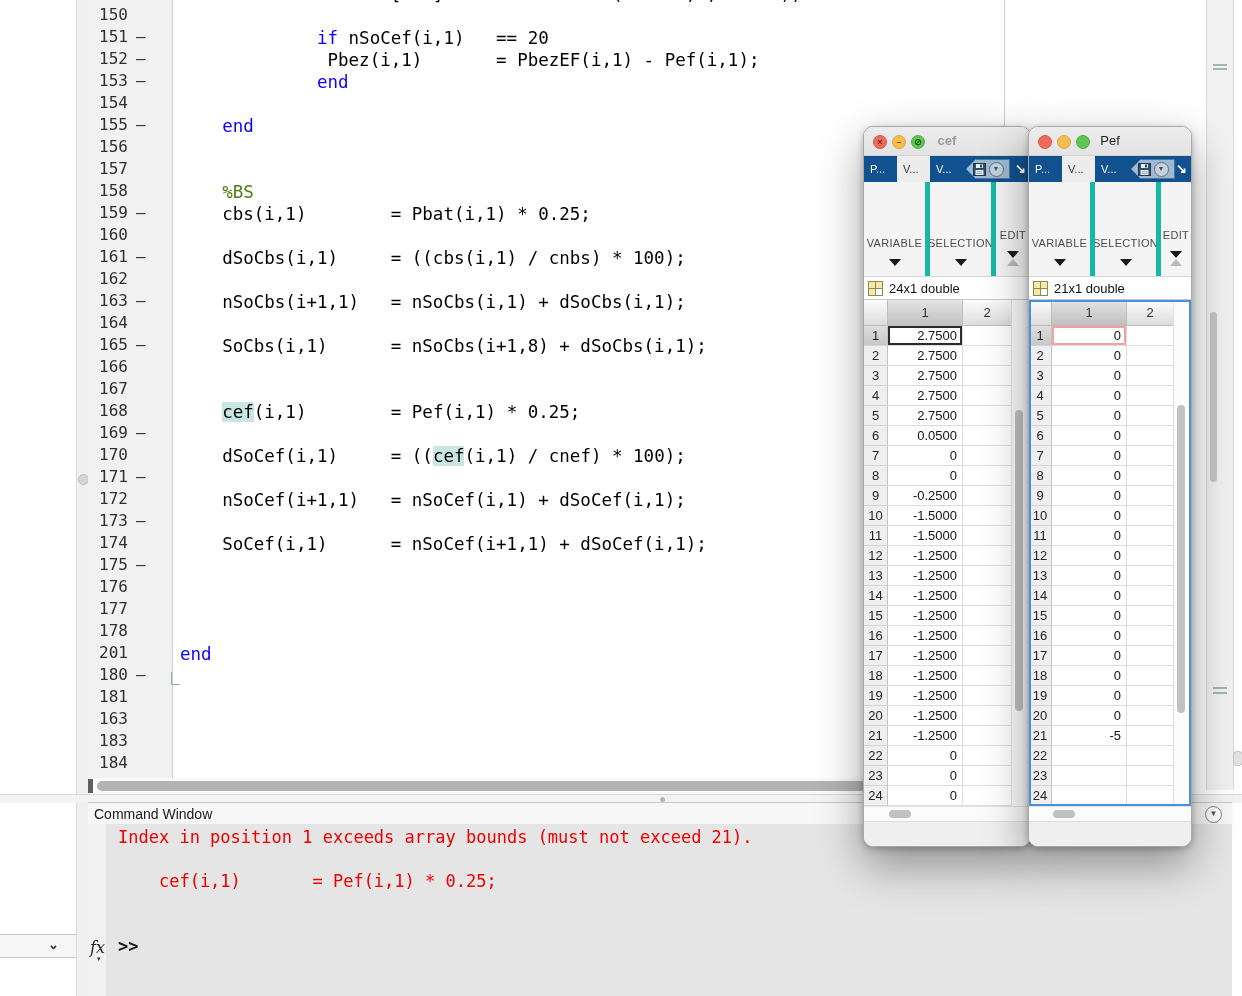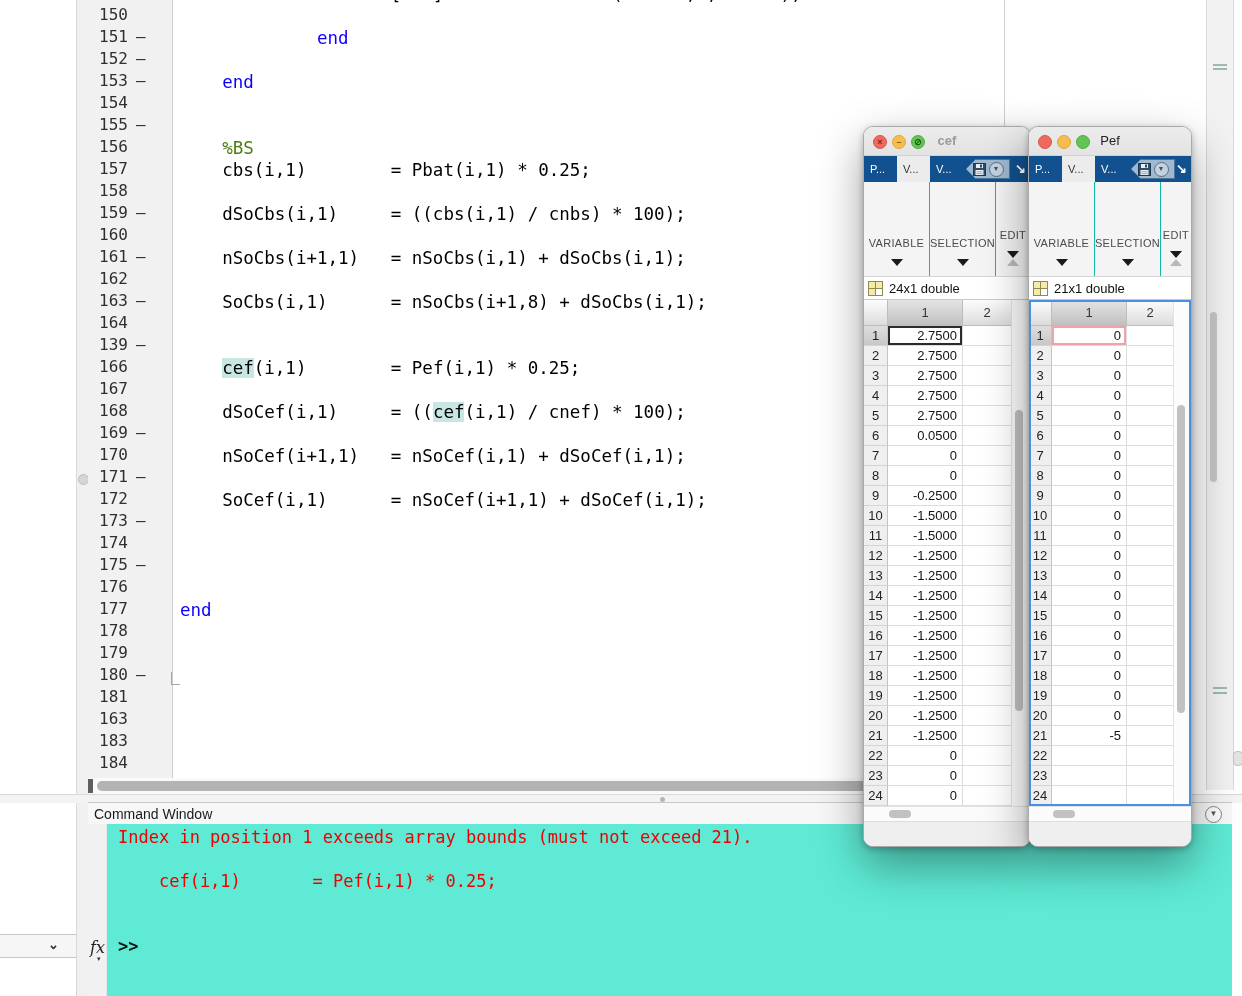--- a/index.html
+++ b/index.html
@@ -36,21 +36,21 @@
   .hthumb{position:absolute;left:9px;top:3px;width:895px;height:10px;background:#b3b3b3;border-radius:5px}
   .hleftbar{position:absolute;left:0;top:1px;width:5px;height:14px;background:#5f5f5f}
   .cwdivider{left:0;top:794px;width:1242px;height:8px;background:#f3f3f3;border-top:1px solid #d8d8d8}
   .gripdot{position:absolute;left:660px;top:2px;width:5px;height:5px;border-radius:50%;background:#b5b5b5}
   
   .cwheader{left:88px;top:802px;width:1144px;height:22px;background:#f7f7f7;
             border-top:1px solid #c9c9c9;border-bottom:1px solid #e0e0e0}
   .cwtitle{position:absolute;left:6px;top:3px;font-size:14px;color:#1a1a1a}
   .cwactions{position:absolute;right:10px;top:3px;width:15px;height:15px;border:1.5px solid #828282;
              border-radius:50%;color:#555;font-size:8px;text-align:center;line-height:14px;background:#fdfdfd}
-  .cwbody{left:88px;top:824px;width:1144px;height:172px;background:#5eead4}
+  .cwbody{left:88px;top:824px;width:1144px;height:172px;background:#e5e5e5}
   .cwgutter{position:absolute;left:0;top:0;width:18px;height:172px;background:#f1f1f1;border-right:1px solid #e5e5e5}
   .cwtext{position:absolute;left:19px;top:2px;font-family:"DejaVu Sans Mono",monospace;
           font-size:17px;line-height:22px;color:#ef0000}
   .cwline{white-space:pre;padding-left:11px}
   .bu{font-weight:bold;text-decoration:underline}
   .u{text-decoration:underline}
   .fx{position:absolute;left:2px;top:114px;font-family:"DejaVu Serif",serif;font-style:italic;
       font-size:16px;color:#222}
   .fxcaret{position:absolute;left:9px;top:131px;font-size:7px;color:#333}
   .prompt{position:absolute;left:30px;top:112px;font-family:"DejaVu Sans Mono",monospace;
@@ -79,21 +79,21 @@
   .vtab{color:#fff;font-size:11px;padding:7px 8px 0 6px;width:33px;box-sizing:border-box}
   .vtab.seltab{background:#ececec;color:#333}
   .qseg{position:absolute;left:102px;top:3px;width:44px;height:20px;background:#9fb9cf;
         border:1px solid #4d749c;box-sizing:border-box;
         clip-path:polygon(10px 0,100% 0,100% 100%,10px 100%,0 50%);
         display:flex;align-items:center;justify-content:center;gap:3px}
   .circlebtn{width:13px;height:13px;border:1.3px solid #5b6b7a;border-radius:50%;color:#44525f;
              font-size:7px;line-height:12px;text-align:center;background:#c2d2e0}
   .dockarrow{position:absolute;right:4px;top:5px;color:#fff;font-size:13px;font-weight:bold}
   .ribbon{position:relative;height:94px;background:#f4f4f4;border-bottom:1px solid #d7d7d7;display:flex}
-  .rsec{position:relative;border-right:1px solid #14b8a6;box-sizing:border-box;
+  .rsec{position:relative;border-right:5px solid #14b8a6;box-sizing:border-box;
         display:flex;flex-direction:column;align-items:center;justify-content:flex-end;
         padding-bottom:10px;overflow:hidden}
   .rlabel{font-size:11px;color:#4a4a4a;letter-spacing:.3px;margin-bottom:10px;white-space:nowrap}
   .tridown{width:0;height:0;border-left:6px solid transparent;border-right:6px solid transparent;
            border-top:7px solid #1a1a1a}
   .triup{width:0;height:0;border-left:6px solid transparent;border-right:6px solid transparent;
          border-bottom:7px solid #b9b9b9;margin-top:1px}
   .dimsbar{position:relative;height:22px;background:#fff;border-bottom:1px solid #c9c9c9;
            display:flex;align-items:center;padding-left:4px;gap:6px}
   .gicon{width:13px;height:13px;border:1px solid #8f8a4d;position:relative;background:#fff}
@@ -199,21 +199,21 @@
         </div>
         <div class="gl">
           <div class="gnum">163</div>
           <div class="gdash">–</div>
         </div>
         <div class="gl">
           <div class="gnum">164</div>
           <div class="gdash"></div>
         </div>
         <div class="gl">
-          <div class="gnum">139</div>
+          <div class="gnum">165</div>
           <div class="gdash">–</div>
         </div>
         <div class="gl">
           <div class="gnum">166</div>
           <div class="gdash"></div>
         </div>
         <div class="gl">
           <div class="gnum">167</div>
           <div class="gdash"></div>
         </div>
@@ -255,21 +255,21 @@
         </div>
         <div class="gl">
           <div class="gnum">177</div>
           <div class="gdash"></div>
         </div>
         <div class="gl">
           <div class="gnum">178</div>
           <div class="gdash"></div>
         </div>
         <div class="gl">
-          <div class="gnum">179</div>
+          <div class="gnum">201</div>
           <div class="gdash"></div>
         </div>
         <div class="gl">
           <div class="gnum">180</div>
           <div class="gdash">–</div>
         </div>
         <div class="gl">
           <div class="gnum">181</div>
           <div class="gdash"></div>
         </div>
@@ -284,20 +284,22 @@
         <div class="gl">
           <div class="gnum">184</div>
           <div class="gdash"></div>
         </div>
       </div>
   </div>
   <div class="codepane">
     <div class="clines">
         <div class="cl"><span class="p-t">                    [Pef]    = StEntladen(PbezEF,i,nSoCef);</span></div>
         <div class="cl"></div>
+        <div class="cl"><span class="p-t">             </span><span class="p-k">if</span><span class="p-t"> nSoCef(i,1)   == 20</span></div>
+        <div class="cl"><span class="p-t">              Pbez(i,1)       = PbezEF(i,1) - Pef(i,1);</span></div>
         <div class="cl"><span class="p-t">             </span><span class="p-k">end</span></div>
         <div class="cl"></div>
         <div class="cl"><span class="p-t">    </span><span class="p-k">end</span></div>
         <div class="cl"></div>
         <div class="cl"></div>
         <div class="cl"><span class="p-c">    %BS</span></div>
         <div class="cl"><span class="p-t">    cbs(i,1)        = Pbat(i,1) * 0.25;</span></div>
         <div class="cl"></div>
         <div class="cl"><span class="p-t">    dSoCbs(i,1)     = ((cbs(i,1) / cnbs) * 100);</span></div>
         <div class="cl"></div>

